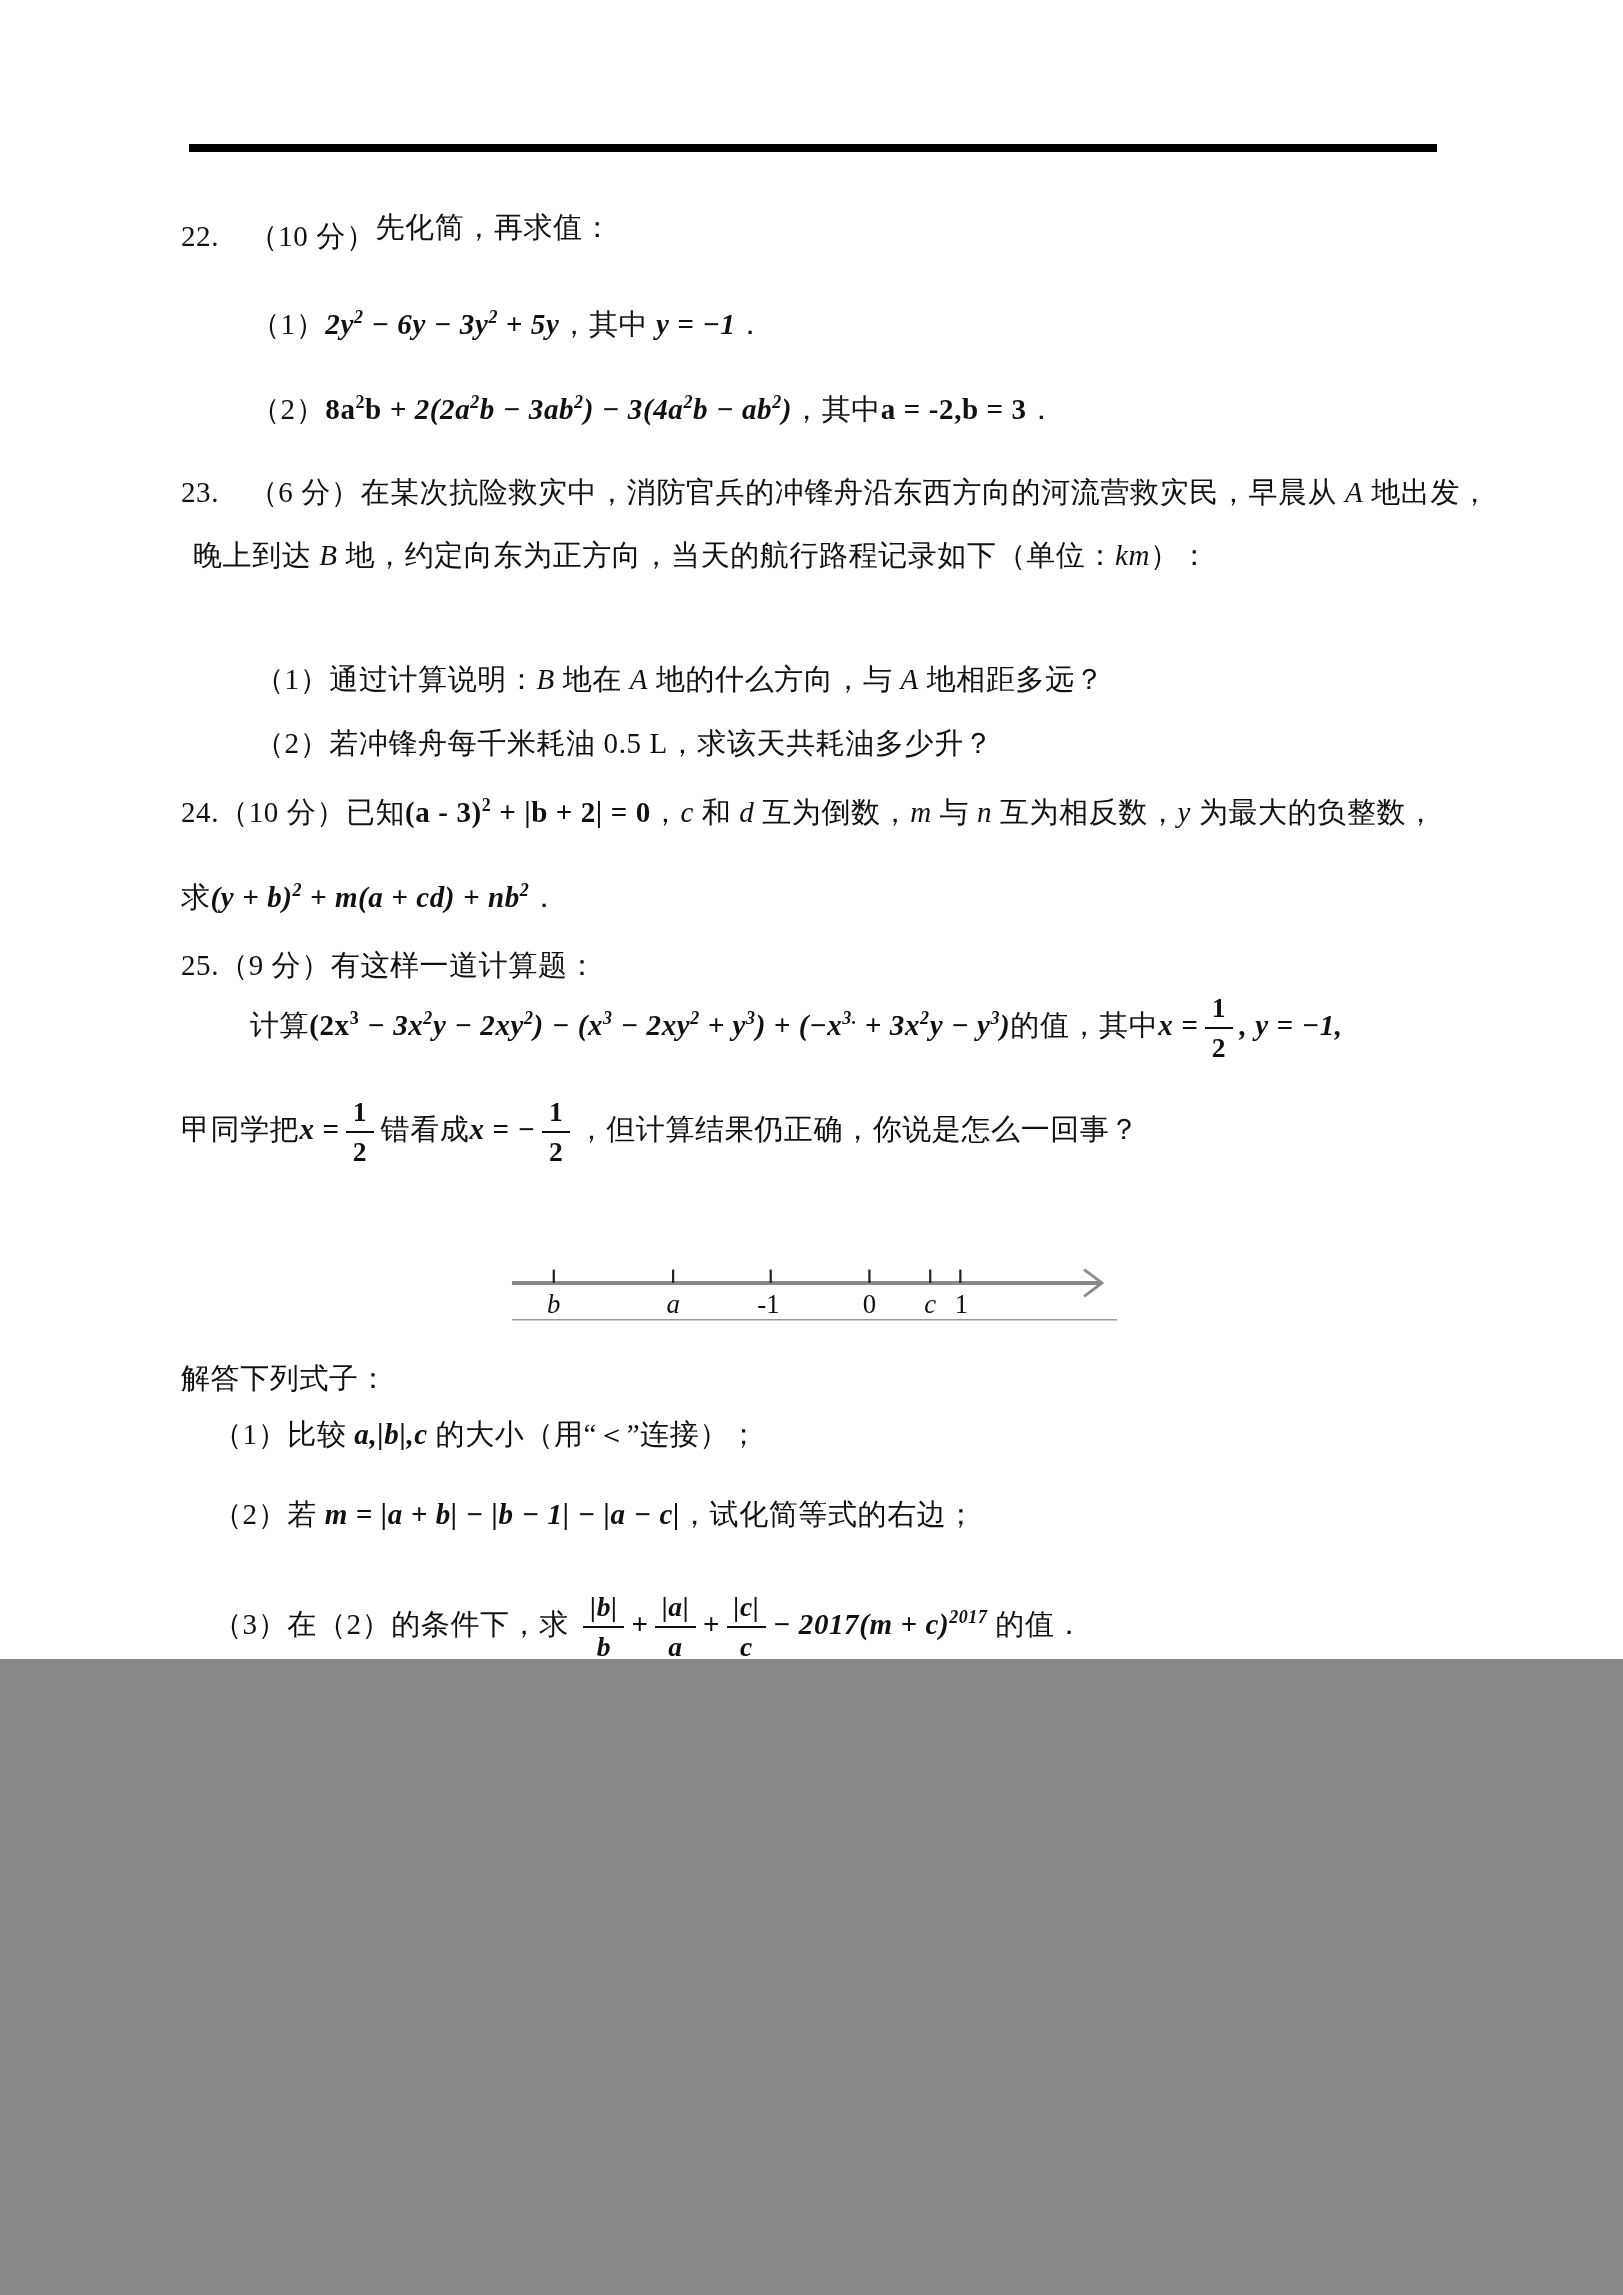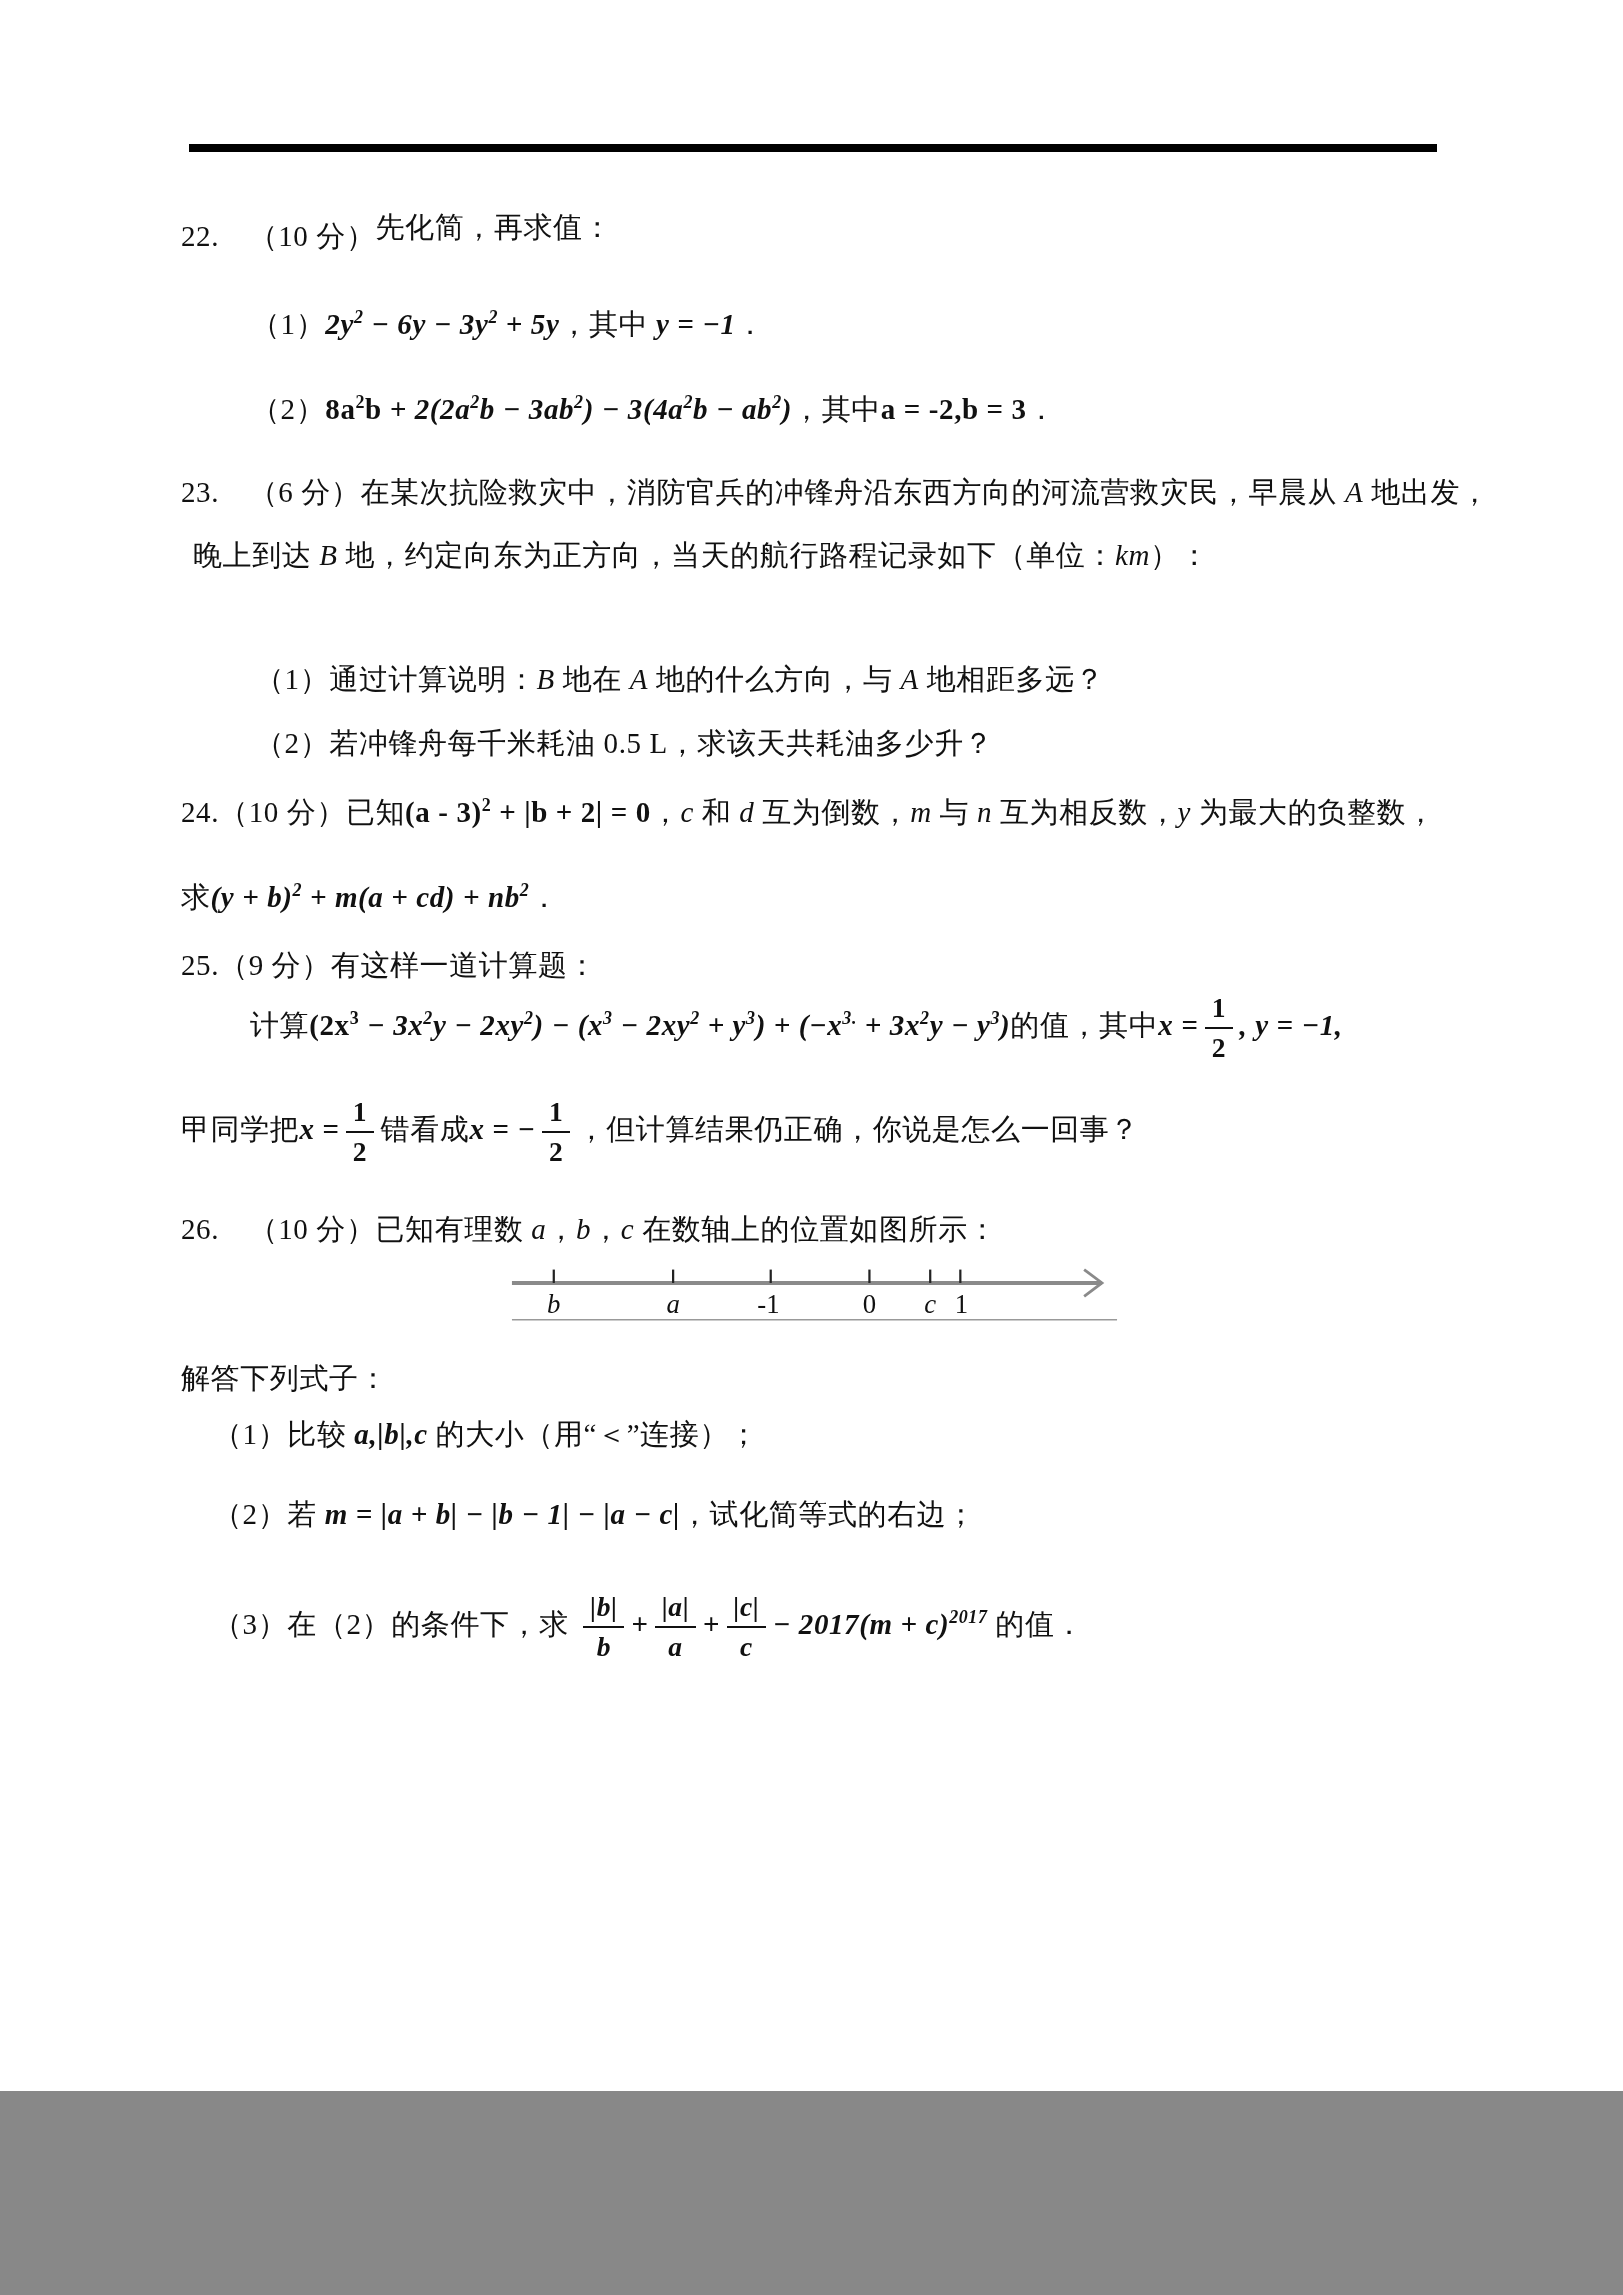--- a/index.html
+++ b/index.html
@@ -1,19 +1,19 @@
 <!DOCTYPE html>
 <html style="font-size:9px"><head>
 <meta charset="utf-8">
 <title>Exam Page</title>
 <style>
   html,body{margin:0;padding:0;background:#888;}
   .page{
     position:relative;
-    width:1623px;height:2091px;
+    width:1623px;height:1659px;
     background:#ffffff;
     font-family:"Liberation Serif","DejaVu Serif",serif;
     color:#111111;
     overflow:hidden;
   }
   .rule{position:absolute;background:#000000;}
   .line{
     position:absolute;
     font-size:29px;
     line-height:1.3;
@@ -65,21 +65,20 @@
         <span class="fden">2</span>
       </span><span class="k-m">, y = −1,</span></div>
   <div class="line" style="top:1098px;left:181px;"><span class="k-n">甲同学把</span><span class="k-m">x =</span><span class="frac">
         <span class="fnum">1</span>
         <span class="fden">2</span>
       </span><span class="k-n">错看成</span><span class="k-m">x = −</span><span class="frac">
         <span class="fnum">1</span>
         <span class="fden">2</span>
       </span><span class="k-n">，但计算结果仍正确，你说是怎么一回事？</span></div>
 
-  <div class="line" style="top:1211px;left:181px;"><span class="k-n">26.　（10 分）已知有理数 </span><span class="k-i">a</span><span class="k-n">，</span><span class="k-i">b</span><span class="k-n">，</span><span class="k-i">c</span><span class="k-n"> 在数轴上的位置如图所示：</span></div>
 
   <div class="figure" style="top:1264px;left:510px;">
     <svg width="609" height="58" viewBox="0 0 1085 104">
       <line x1="0" y1="34" x2="1058" y2="34" stroke="#8a8a8a" stroke-width="7"></line>
       <polyline points="1026,10 1058,34 1026,58" fill="none" stroke="#8a8a8a" stroke-width="5"></polyline>
       <line x1="75" y1="10" x2="75" y2="34" stroke="#222" stroke-width="4"></line>
       <line x1="289" y1="10" x2="289" y2="34" stroke="#222" stroke-width="4"></line>
       <line x1="464" y1="10" x2="464" y2="34" stroke="#222" stroke-width="4"></line>
       <line x1="641" y1="10" x2="641" y2="34" stroke="#222" stroke-width="4"></line>
       <line x1="750" y1="10" x2="750" y2="34" stroke="#222" stroke-width="4"></line>

